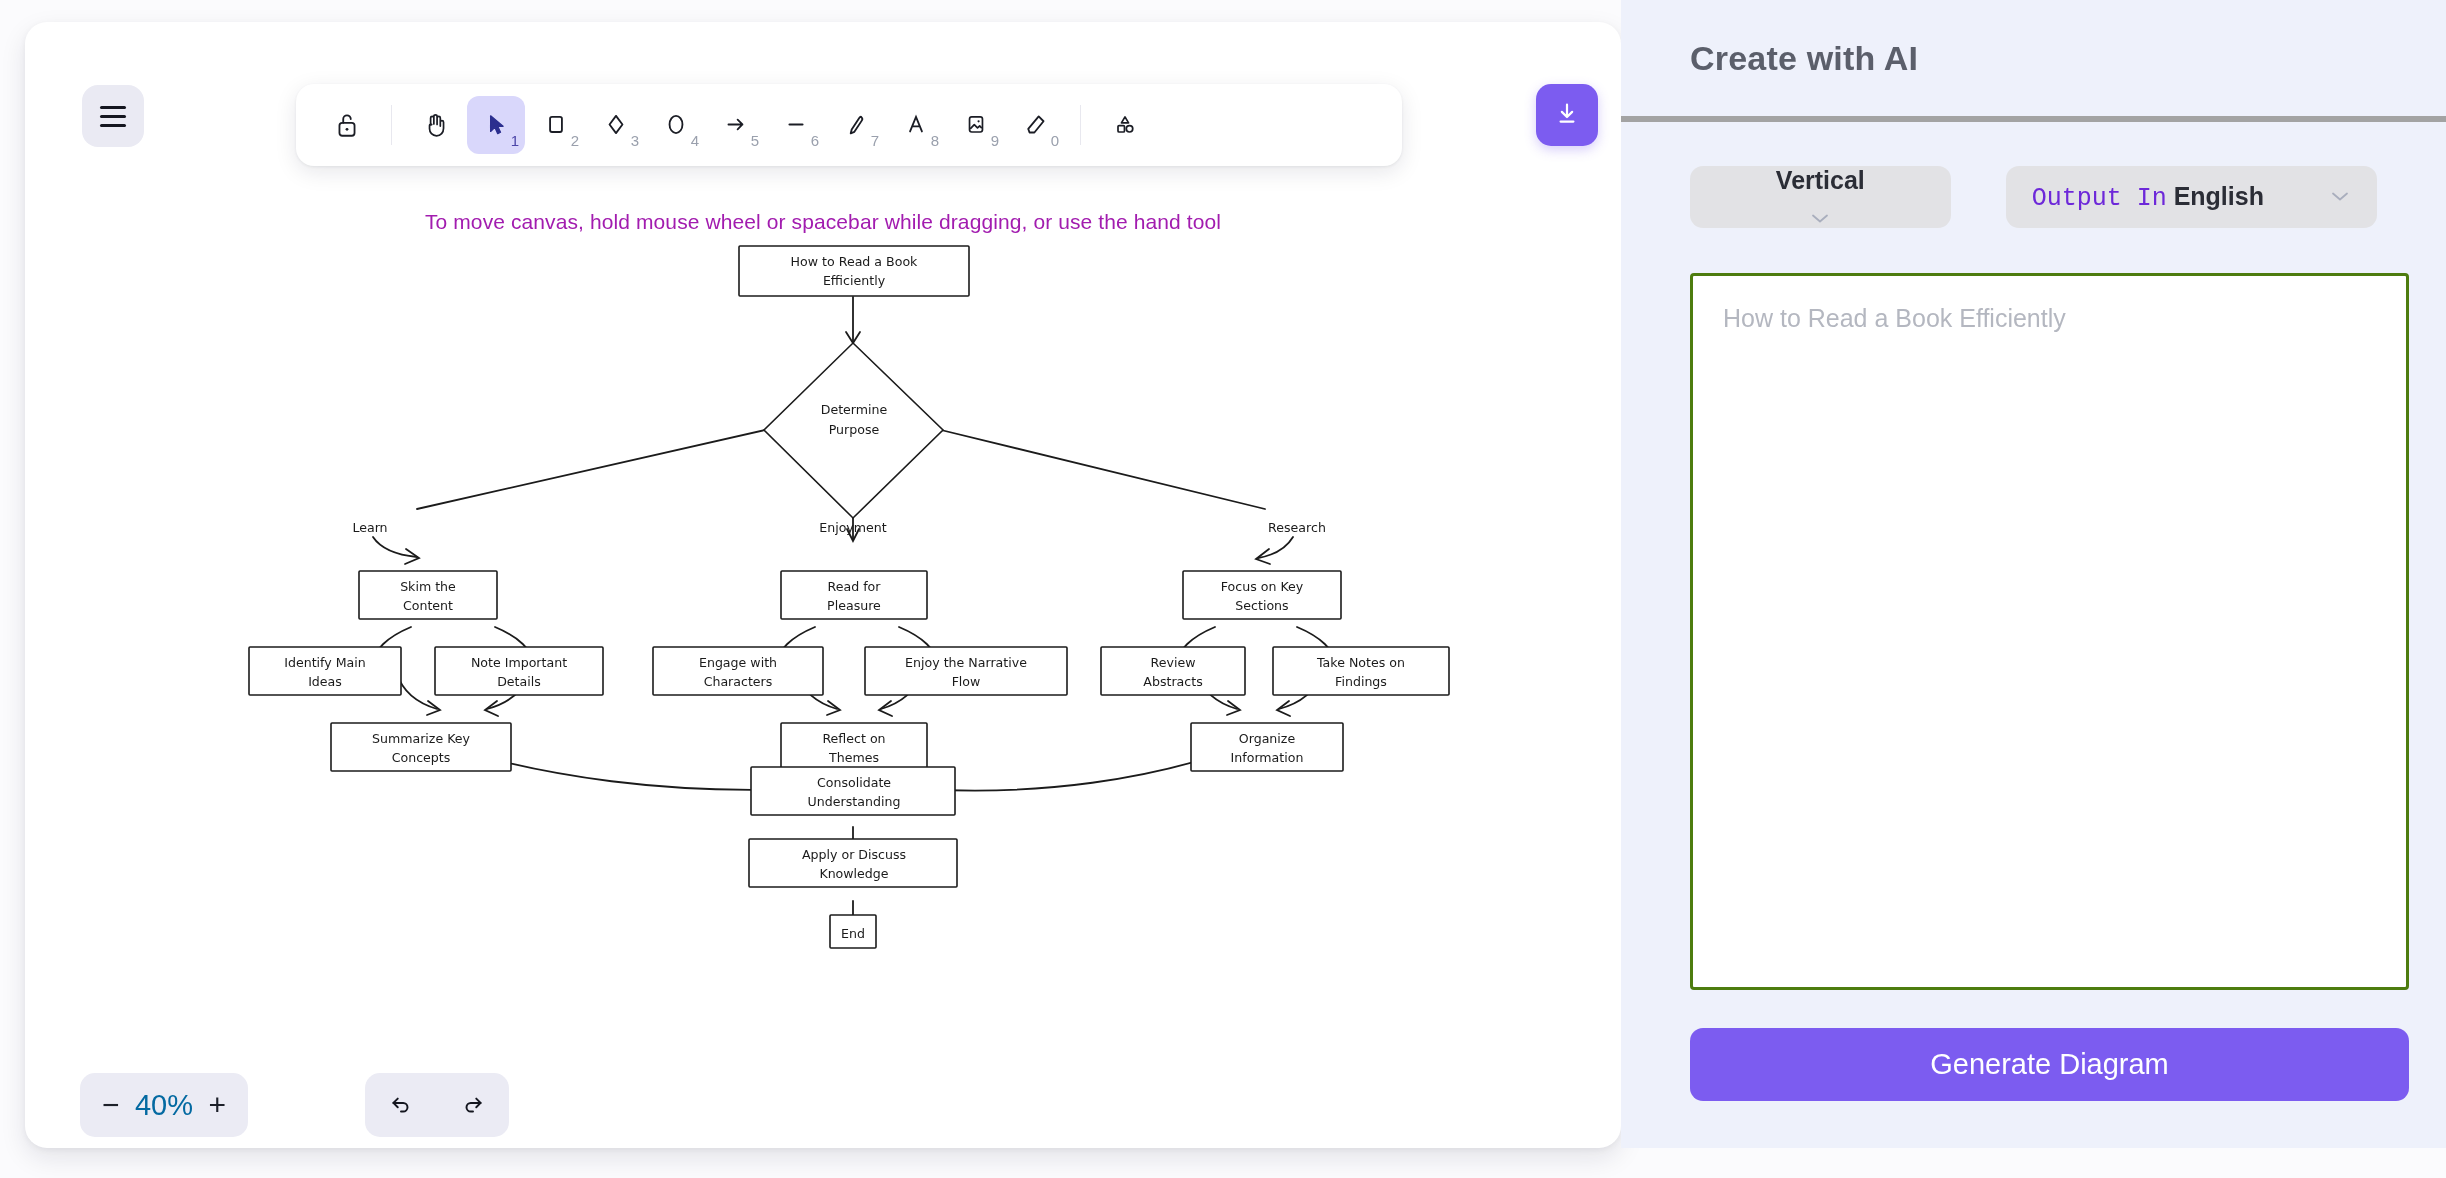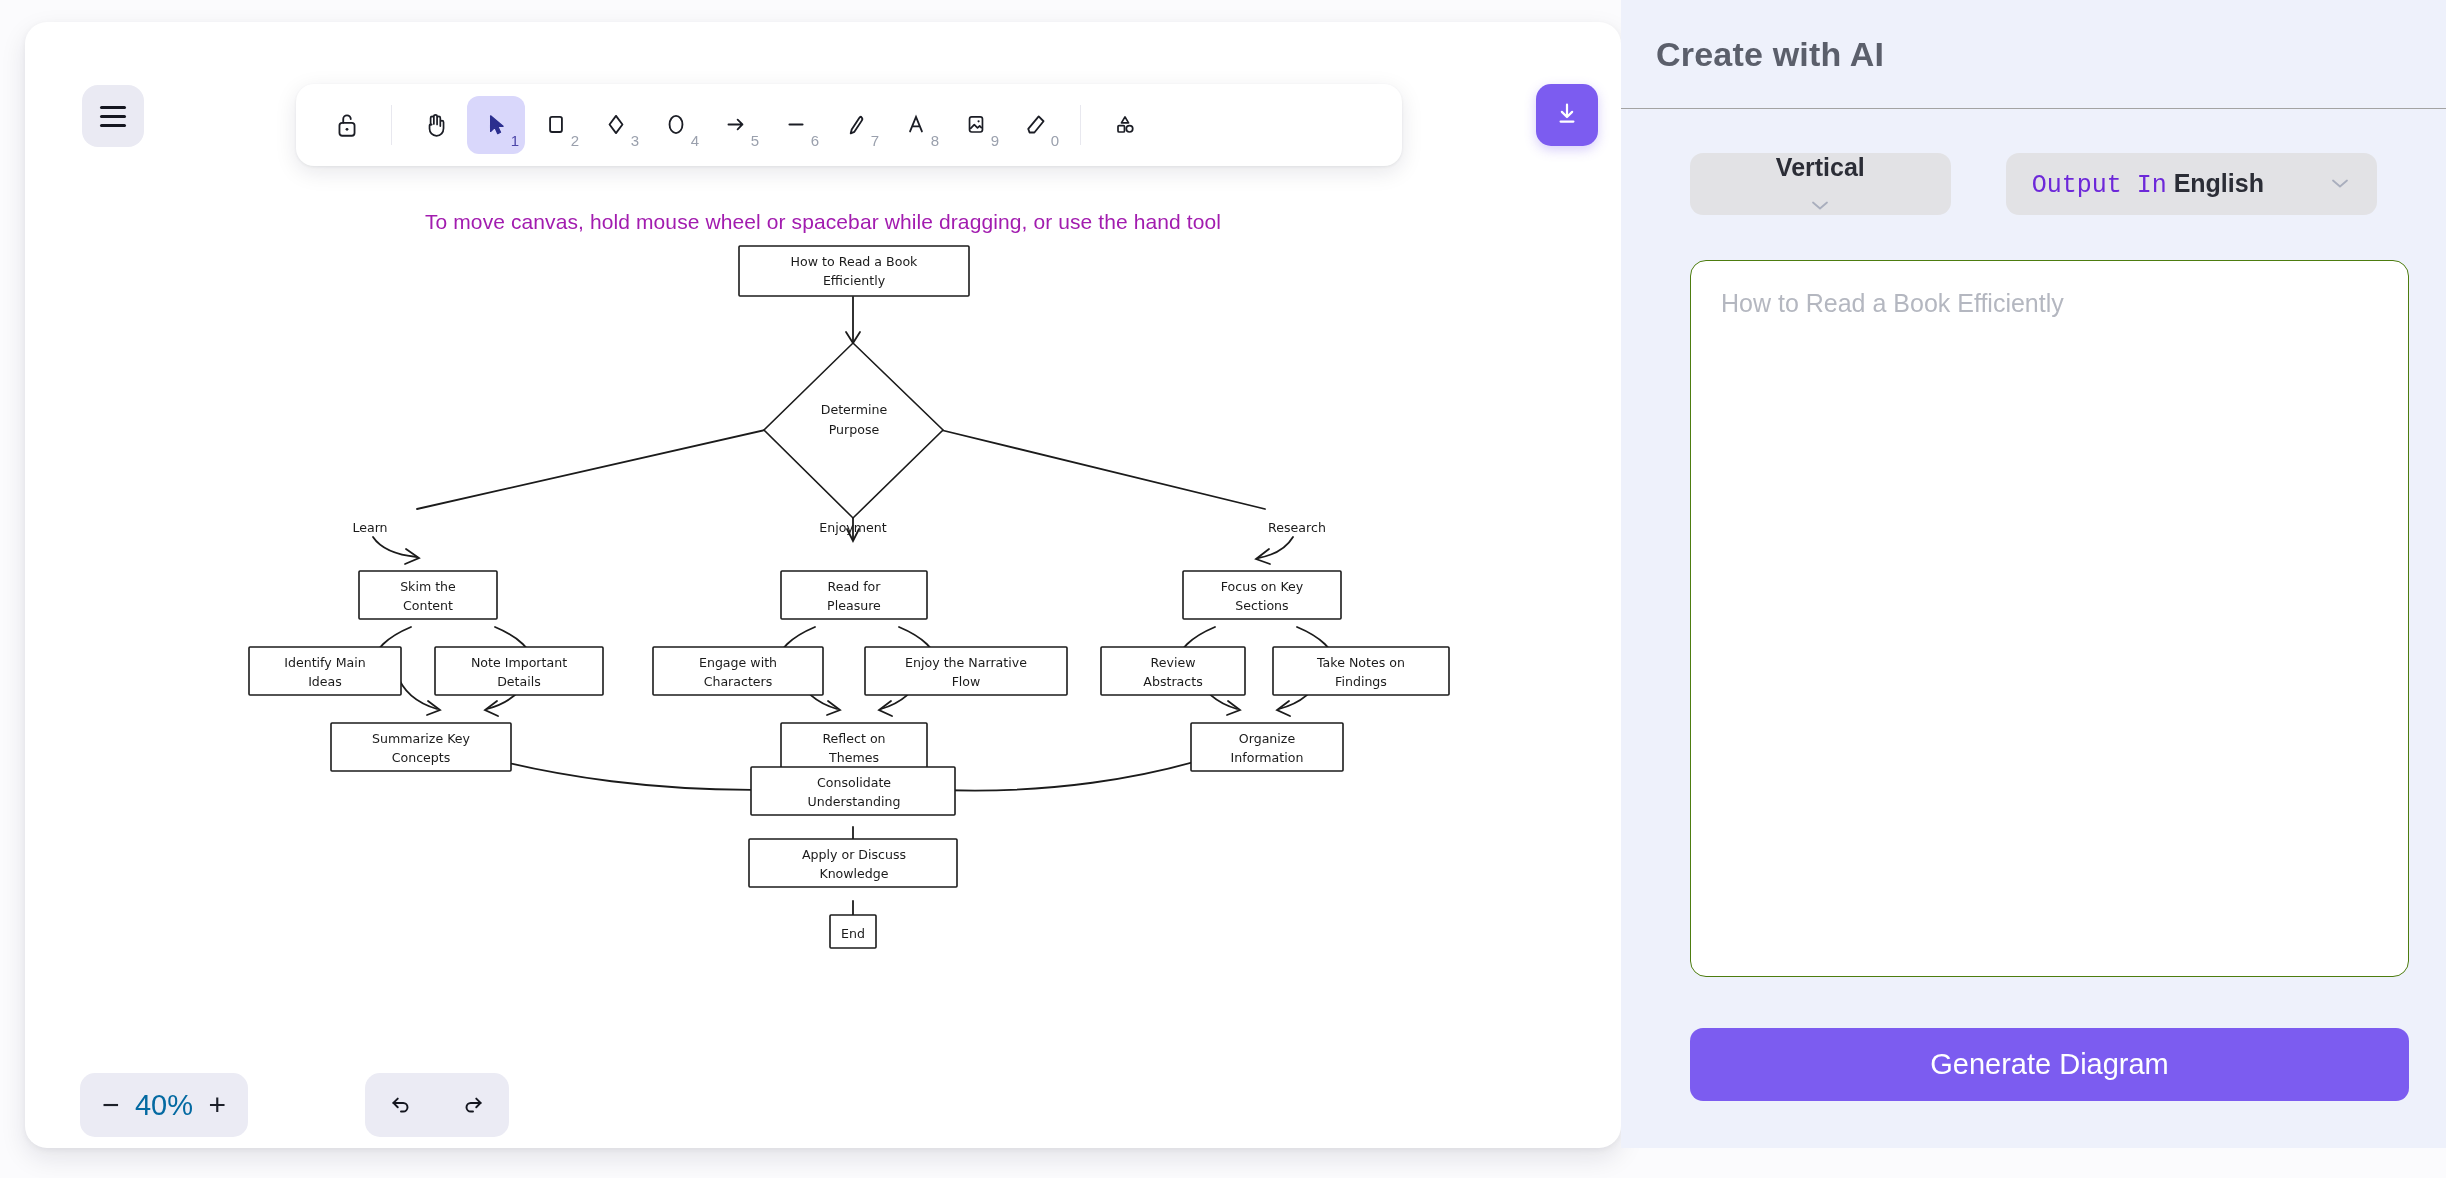--- a/index.html
+++ b/index.html
@@ -89,42 +89,42 @@
   }
   .box{fill:#fff;stroke:#1b1b1b;stroke-width:1.6;}
   .link{fill:none;stroke:#1b1b1b;stroke-width:1.8;stroke-linecap:round;}
 
   
   .panel{
     position:absolute;left:1621px;top:0;width:825px;height:1148px;
     background:#eef1fb;
   }
   .panel-head{
-    height:109px;display:flex;align-items:center;padding-left:35px;
-    border-bottom:1px solid #a3a3a3;box-sizing:border-box;
+    height:122px;display:flex;align-items:center;padding-left:69px;
+    border-bottom:6px solid #a3a3a3;box-sizing:border-box;
   }
   .panel-head h1{
     margin:0;font-size:34px;font-weight:bold;color:#5b5f6b;letter-spacing:.2px;
   }
   .panel-body{padding:44px 69px 0 69px;}
   .selectors{display:flex;gap:55px;margin-bottom:45px;}
   .sel{
     background:#e2e2e5;border-radius:13px;height:62px;display:flex;align-items:center;
     justify-content:space-between;padding:0 26px;box-sizing:border-box;cursor:pointer;
     border:none;font-family:"Liberation Sans",sans-serif;
   }
   .sel.orient{width:265px;flex-direction:column;}
   .sel.lang{width:378px;}
   .sel .lbl{font-size:25px;color:#2b2d36;}
   .sel .lbl b{font-weight:bold;}
   .sel .lbl .pre{font-weight:normal;color:#6d28d9;font-family:Liberation Mono, monospace;}
   .chev{flex:none;}
   .prompt-box{
-    width:719px;height:717px;background:#fff;border:1px solid #4d7c0f;
-    border-radius:16px;box-sizing:border-box;padding:26px 30px;
+    width:719px;height:717px;background:#fff;border:3px solid #4d7c0f;
+    border-radius:4px;box-sizing:border-box;padding:26px 30px;
     font-size:25px;color:#b4b7c0;font-family:"Liberation Sans",sans-serif;
     resize:none;outline:none;overflow:hidden;line-height:1.3;
   }
   .prompt-box::placeholder{color:#b4b7c0;}
   .panel .gen-wrap{position:absolute;left:69px;top:1028px;}
   .gen-btn2{
     width:719px;height:73px;background:#7c5cf0;color:#fff;border:none;border-radius:13px;
     cursor:pointer;font-size:29px;font-family:"Liberation Sans",sans-serif;
   }
 </style>

